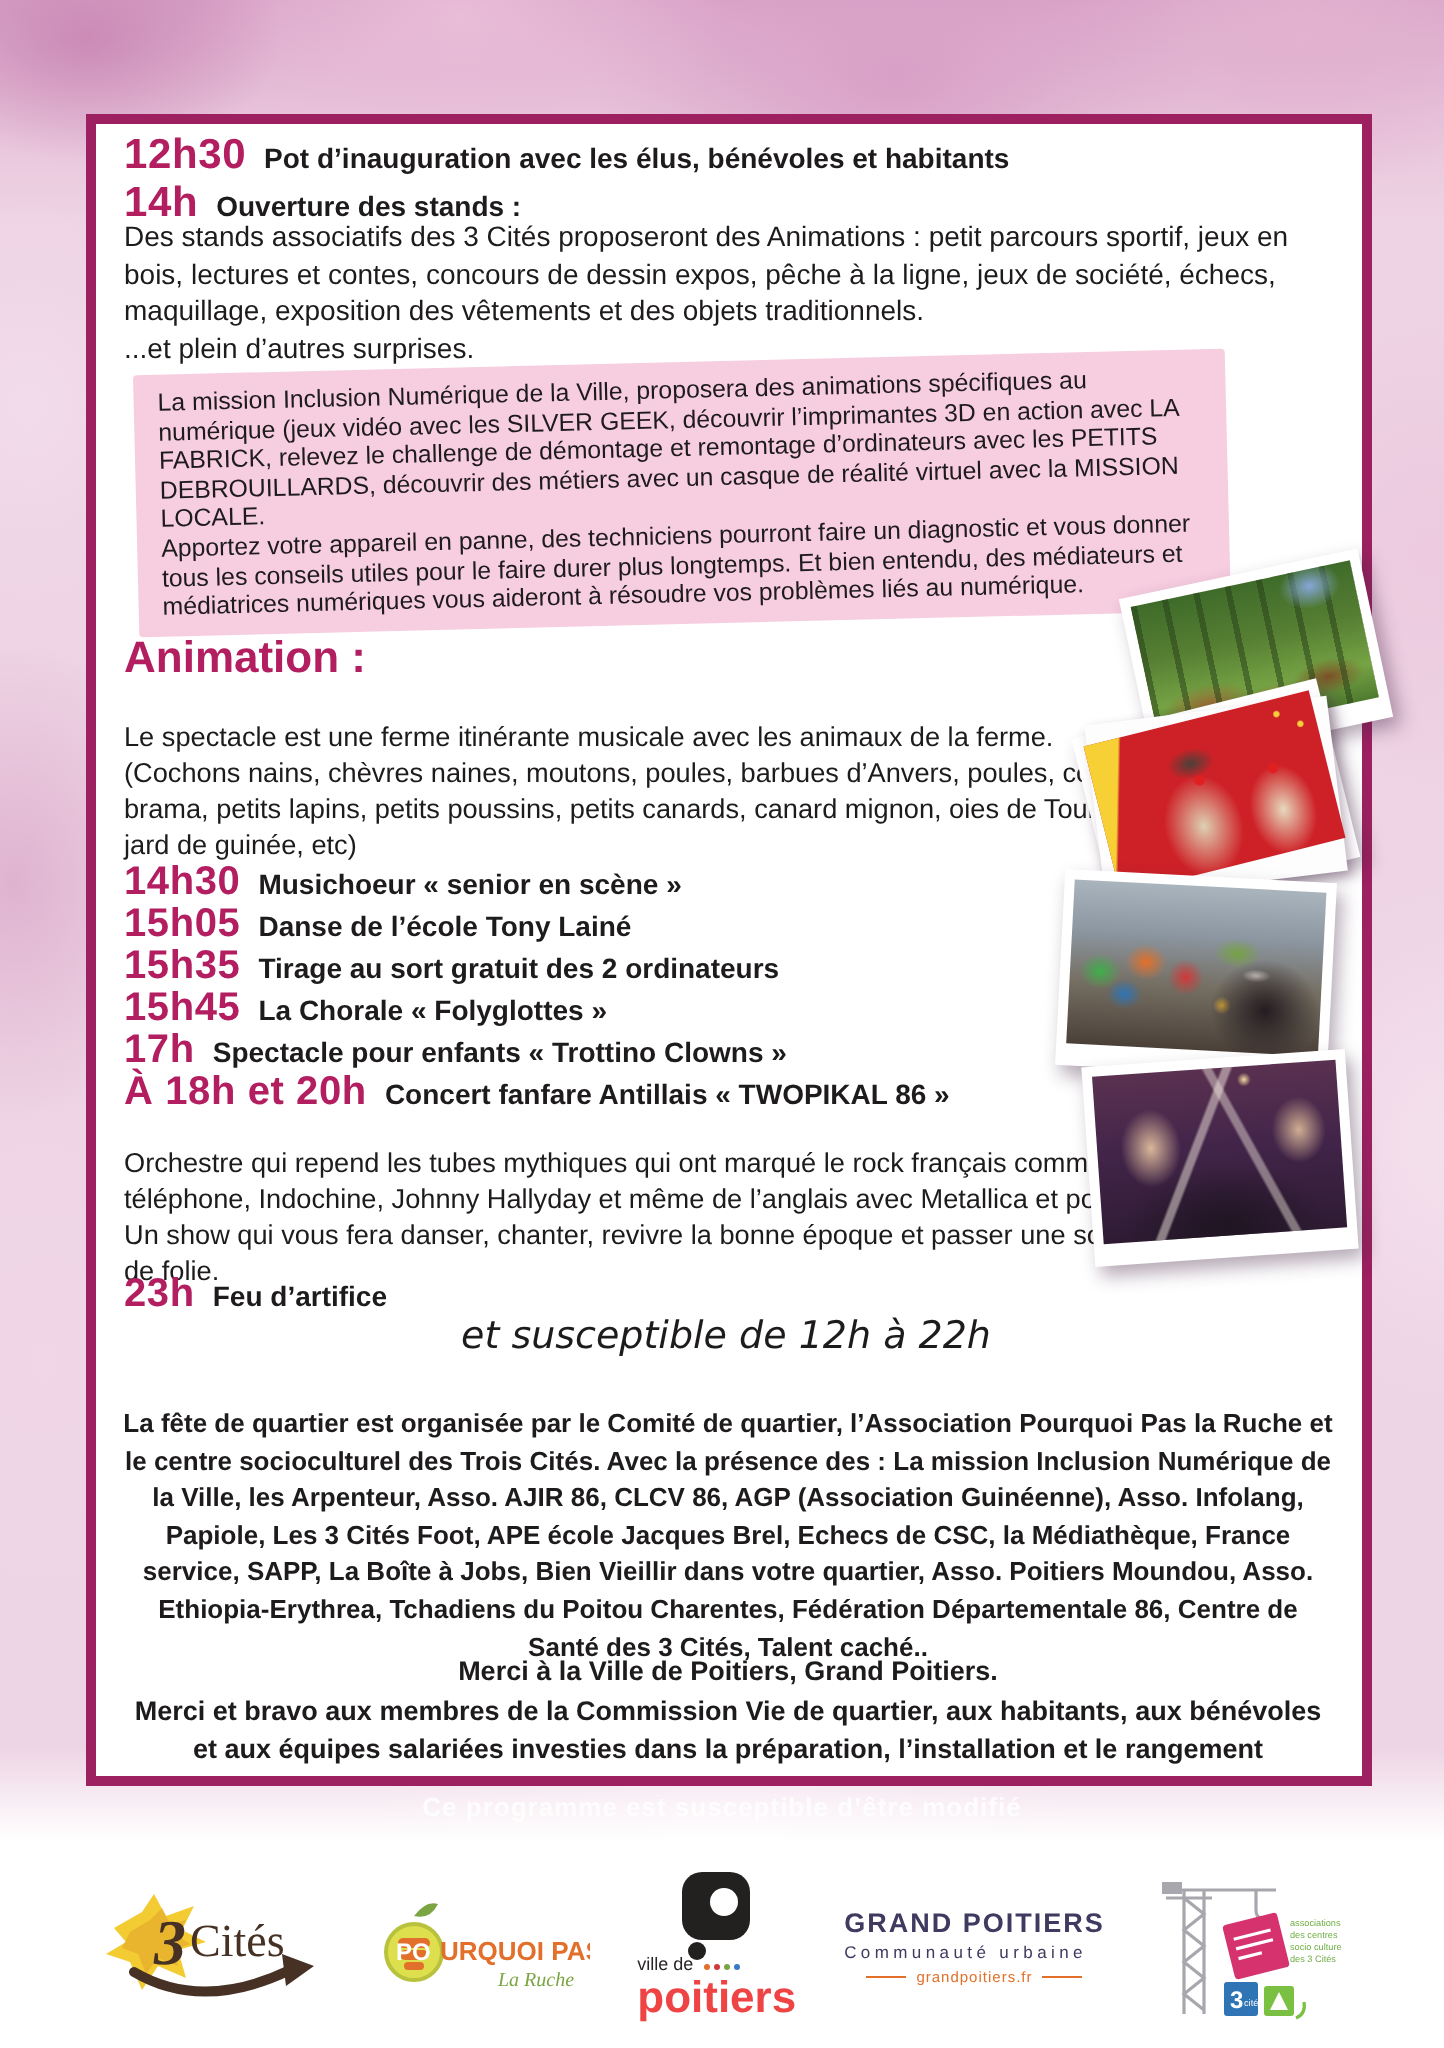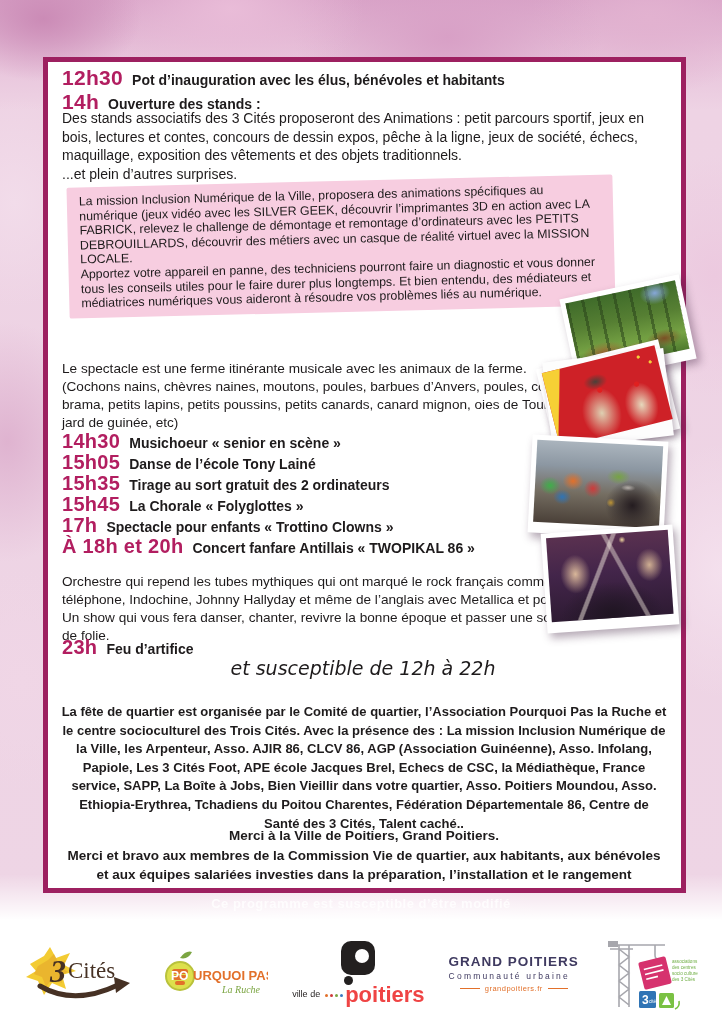--- a/index.html
+++ b/index.html
@@ -94,21 +94,21 @@
 
   
   .logos{position:absolute;left:0;top:928px;width:722px;height:90px;display:flex;
          justify-content:center;align-items:center;gap:24px;background:transparent;}
   .logo{display:flex;flex-direction:column;align-items:center;justify-content:center;}
   .lg-poitiers{display:flex;align-items:center;gap:8px;}
   .p-badge{position:relative;width:34px;height:34px;background:#232020;border-radius:10px;}
   .p-badge::before{content:'';position:absolute;right:6px;top:8px;width:14px;height:14px;
                    background:#fff;border-radius:50%;}
   .p-dot{position:absolute;left:3px;bottom:-10px;width:9px;height:9px;background:#232020;border-radius:50%;}
-  .p-txt{display:flex;flex-direction:row;line-height:1;}
+  .p-txt{display:flex;flex-direction:column;line-height:1;}
   .villede{display:flex;align-items:center;gap:5px;font-size:9px;color:#2a2626;}
   .dots span{display:inline-block;width:3px;height:3px;border-radius:50%;margin-right:2px;}
   .poitiers-word{font-size:22px;font-weight:bold;color:#ef4444;letter-spacing:0;margin-top:1px;}
   .gp{align-items:flex-start;}
   .gp-title{font-size:13.5px;font-weight:bold;color:#3f3a60;letter-spacing:1px;}
   .gp-sub{font-size:8.5px;color:#3f3a60;letter-spacing:2.2px;margin-top:2px;}
   .gp-url{display:flex;align-items:center;gap:5px;margin-top:3px;align-self:center;}
   .gp-url .dash{width:20px;height:1px;background:#e2702a;}
   .gp-url .url{font-size:7.5px;color:#e2702a;letter-spacing:.5px;}
 </style>
@@ -130,20 +130,21 @@
     </div>
 
     <div class="body abs" style="top:47px">Des stands associatifs des 3 Cités proposeront des Animations : petit parcours sportif, jeux en bois, lectures et contes, concours de dessin expos, pêche à la ligne, jeux de société, échecs, maquillage, exposition des vêtements et des objets traditionnels.</div>
     <div class="body abs" style="top:103px">...et plein d’autres surprises.</div>
 
     <div class="pinkbox abs" style="top:119px">
       <p>La mission Inclusion Numérique de la Ville, proposera des animations spécifiques au numérique (jeux vidéo avec les SILVER GEEK, découvrir l’imprimantes 3D en action avec LA FABRICK, relevez le challenge de démontage et remontage d’ordinateurs avec les PETITS DEBROUILLARDS, découvrir des métiers avec un casque de réalité virtuel avec la MISSION LOCALE.</p>
       <p>Apportez votre appareil en panne, des techniciens pourront faire un diagnostic et vous donner tous les conseils utiles pour le faire durer plus longtemps. Et bien entendu, des médiateurs et médiatrices numériques vous aideront à résoudre vos problèmes liés au numérique.</p>
     </div>
 
+    <div class="h-anim abs" style="top:254px">Animation :</div>
 
     <div class="desc abs" style="top:298px">Le spectacle est une ferme itinérante musicale avec les animaux de la ferme. (Cochons nains, chèvres naines, moutons, poules, barbues d’Anvers, poules, coq brama, petits lapins, petits poussins, petits canards, canard mignon, oies de Toulouse, jard de guinée, etc)</div>
 
     <div class="row abs" style="top:368px">
       <span class="time sm">14h30</span>
       <span class="lbl">Musichoeur « senior en scène »</span>
     </div>
     <div class="row abs" style="top:389px">
       <span class="time sm">15h05</span>
       <span class="lbl">Danse de l’école Tony Lainé</span>

